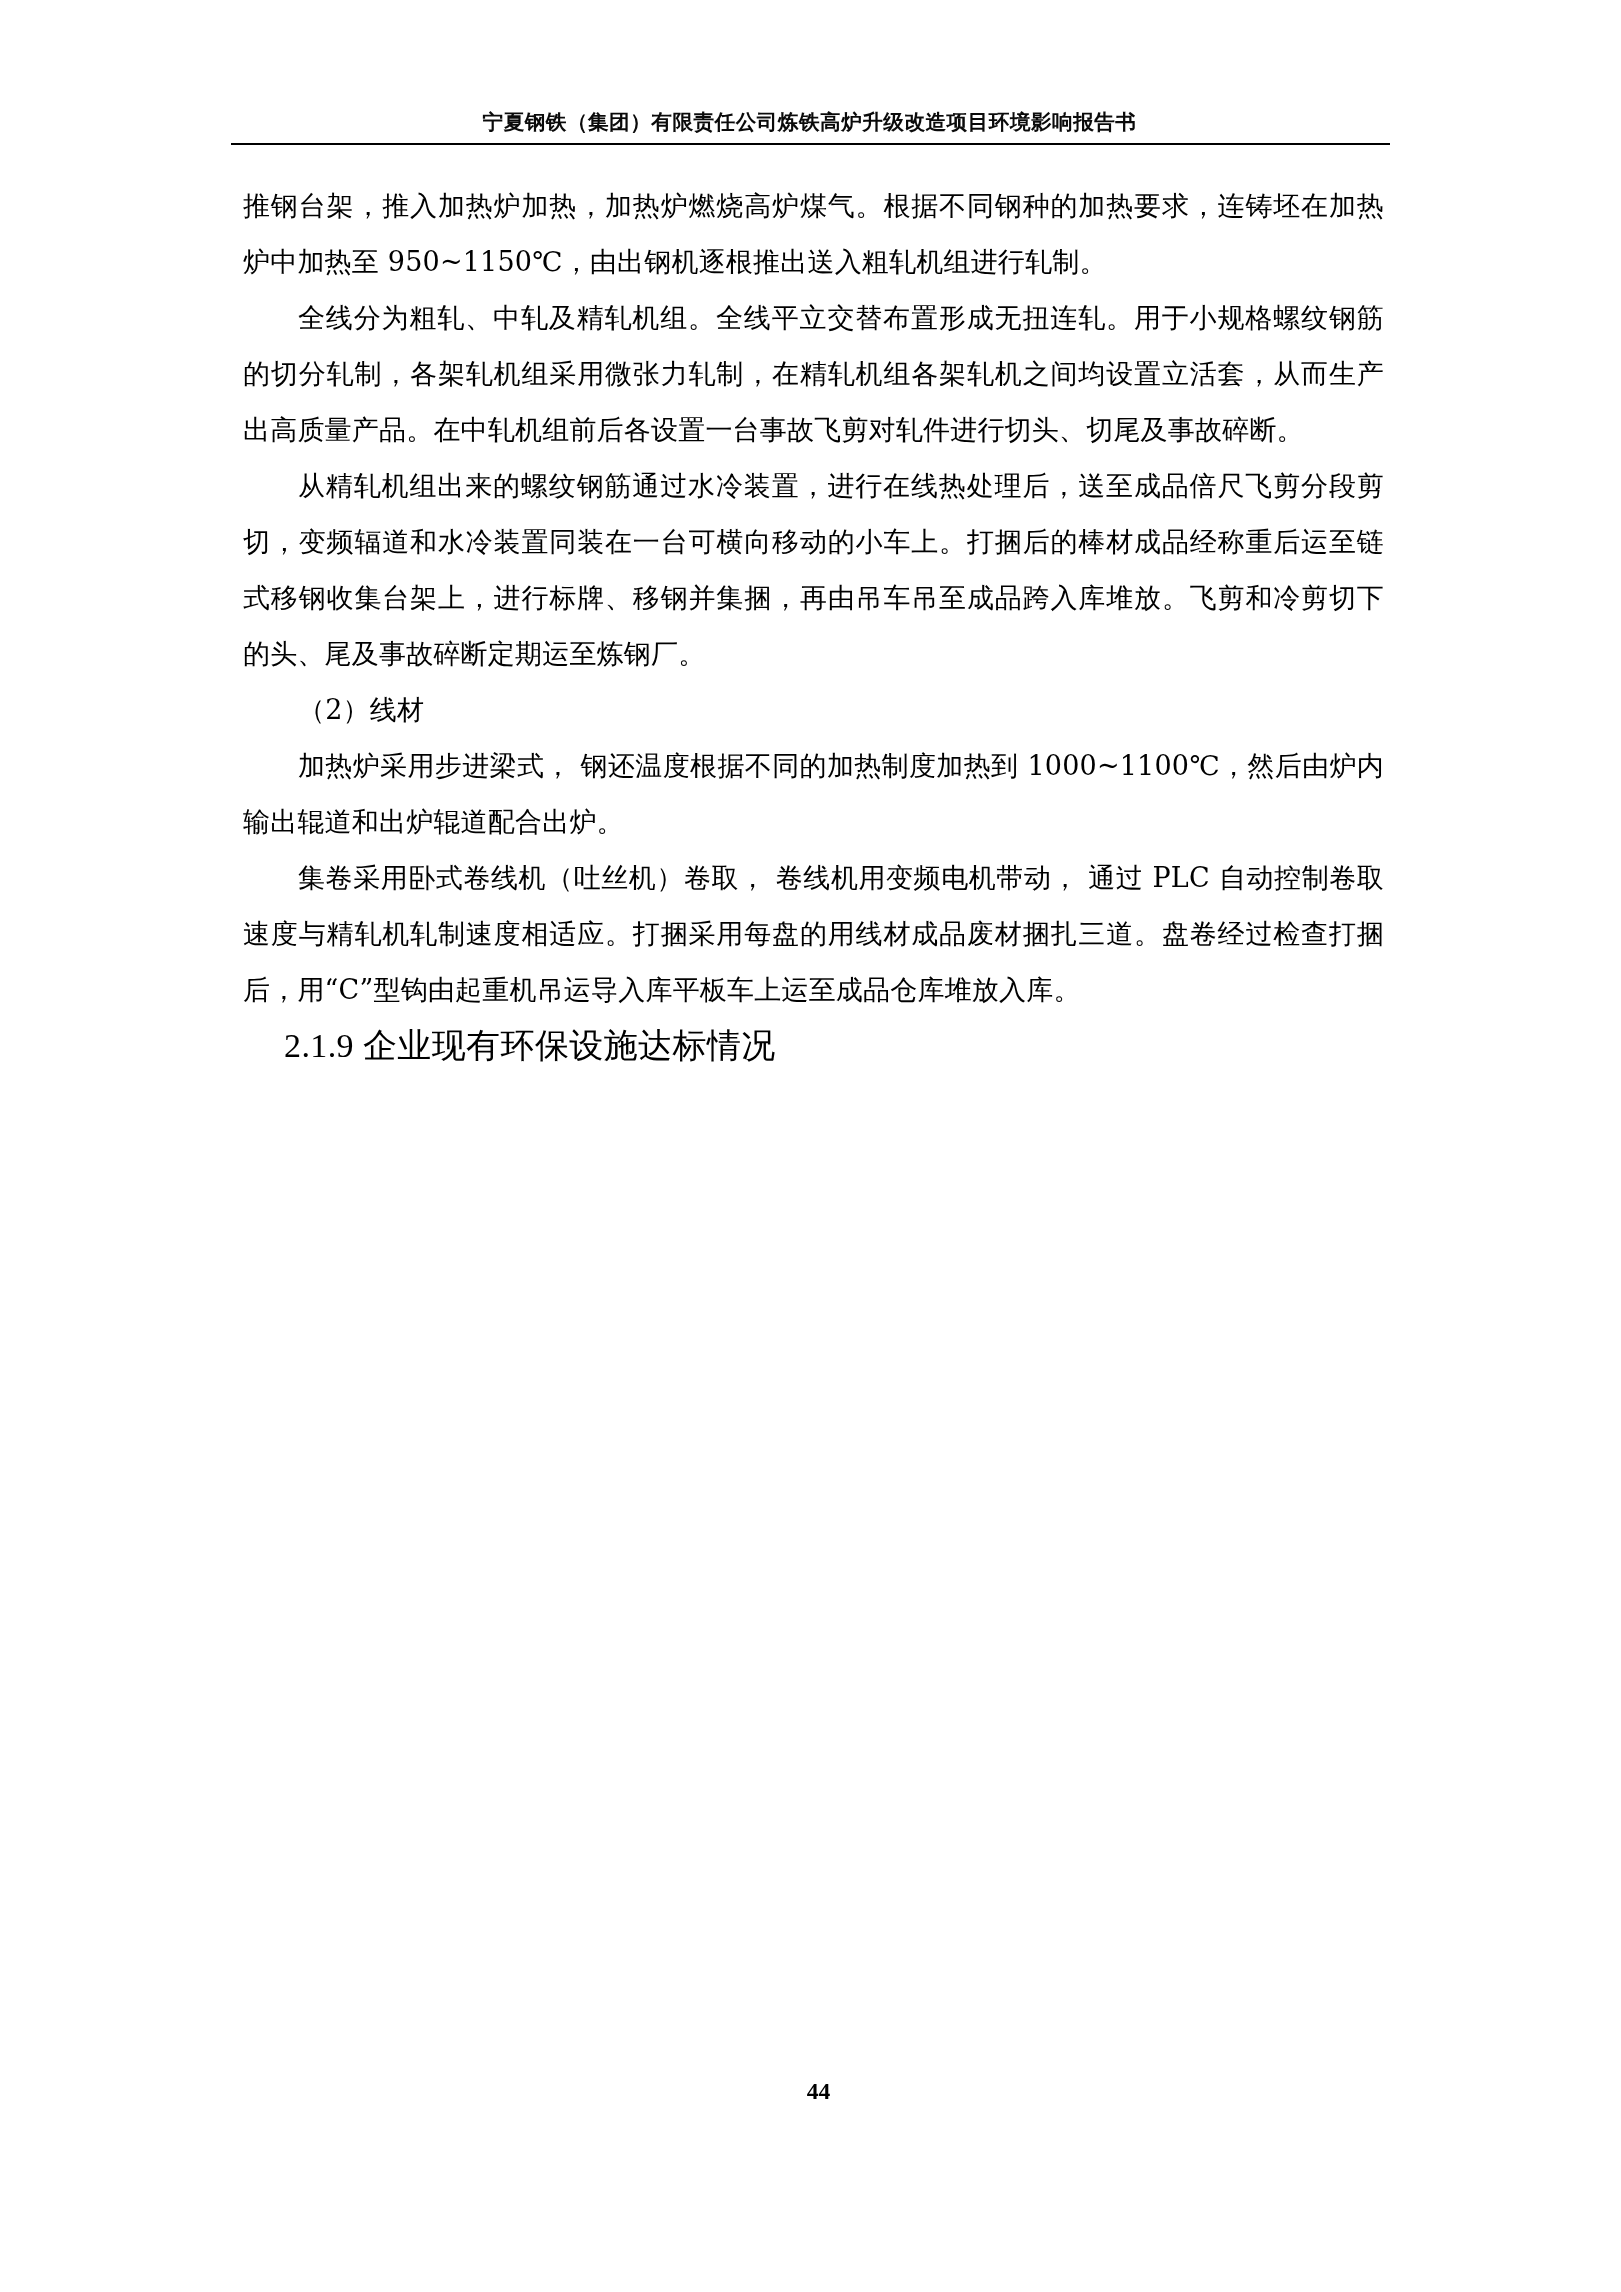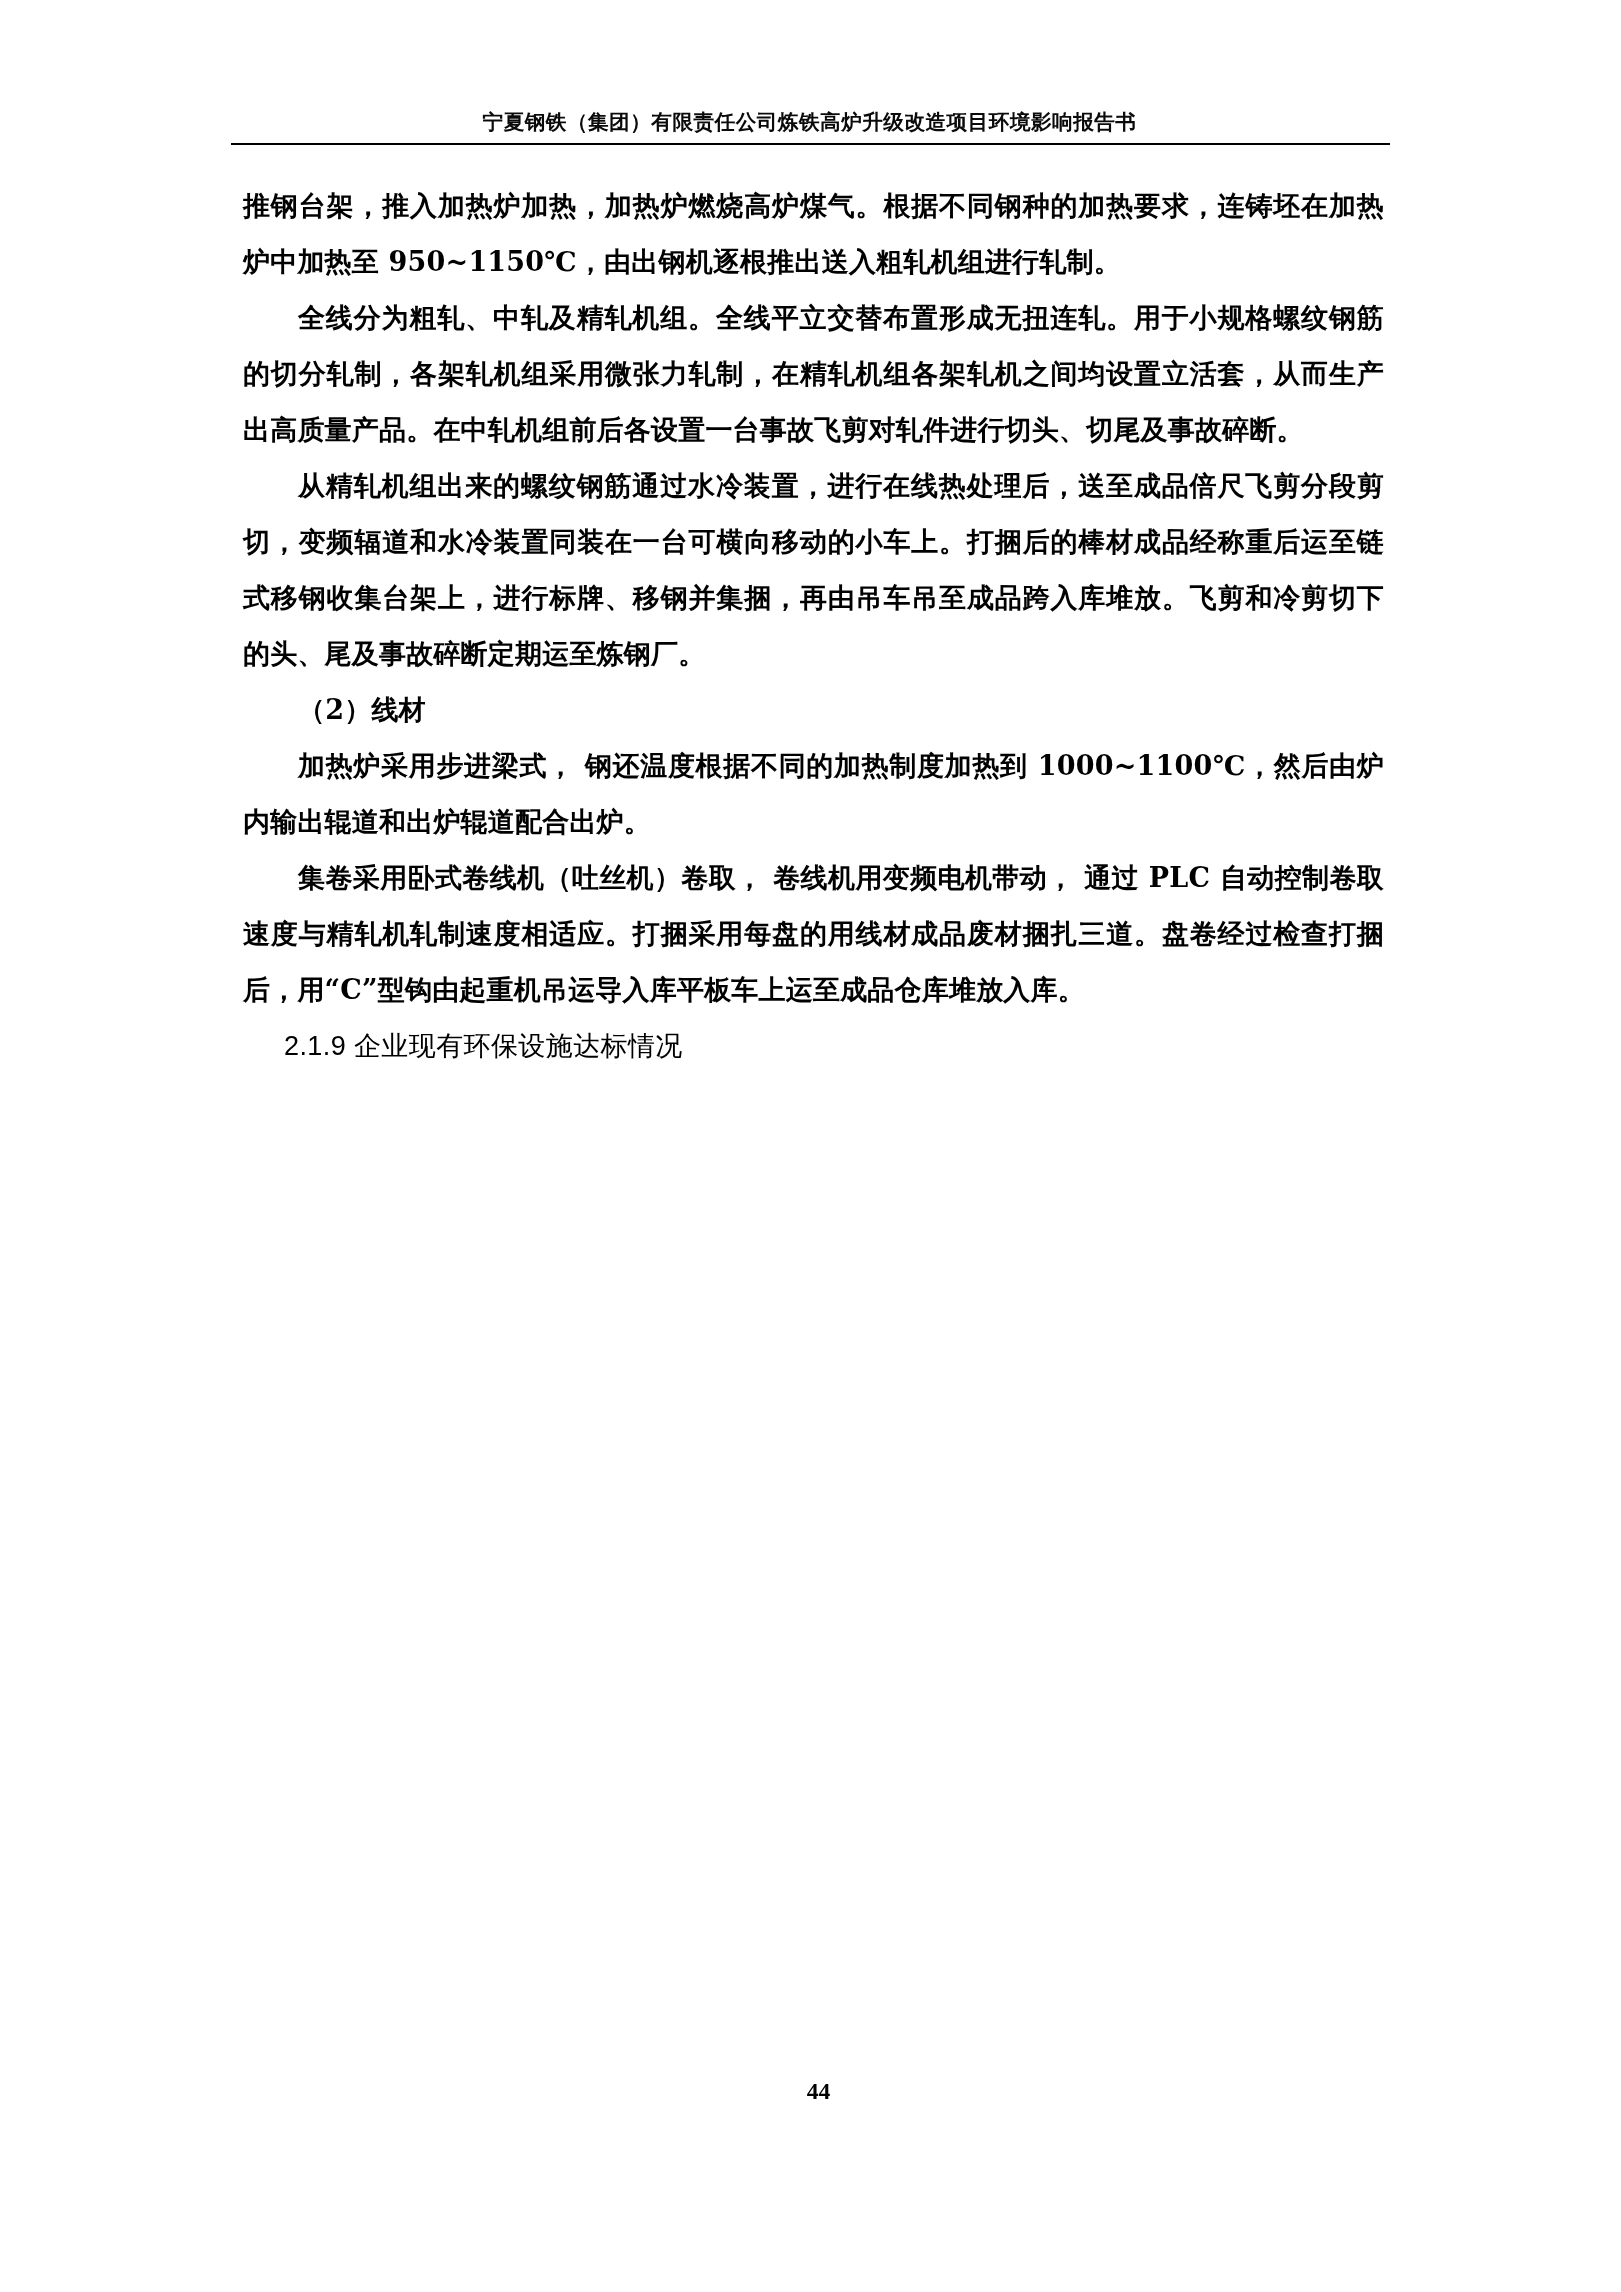--- a/index.html
+++ b/index.html
@@ -53,30 +53,30 @@
   }
   p.para {
     margin: 0 0 0 0;
     font-size: 27px;
     line-height: 56px;
     text-align: justify;
     text-justify: inter-ideograph;
     text-indent: 0;
     letter-spacing: 0.2px;
     font-family: "DejaVu Serif", "Liberation Serif", serif;
-    font-weight: 700;
+    font-weight: 400;
   }
   p.indent {
     text-indent: 55px;
   }
   .heading {
     margin: 0;
-    font-size: 27px;
+    font-size: 34px;
     line-height: 56px;
-    font-family: Liberation Sans, sans-serif;
+    font-family: Liberation Serif, serif;
     text-indent: 41px;
     letter-spacing: 0.4px;
   }
   .pagenum {
     position: absolute;
     top: 2078px;
     left: 0;
     width: 1621px;
     text-align: center;
     font-size: 23.5px;

